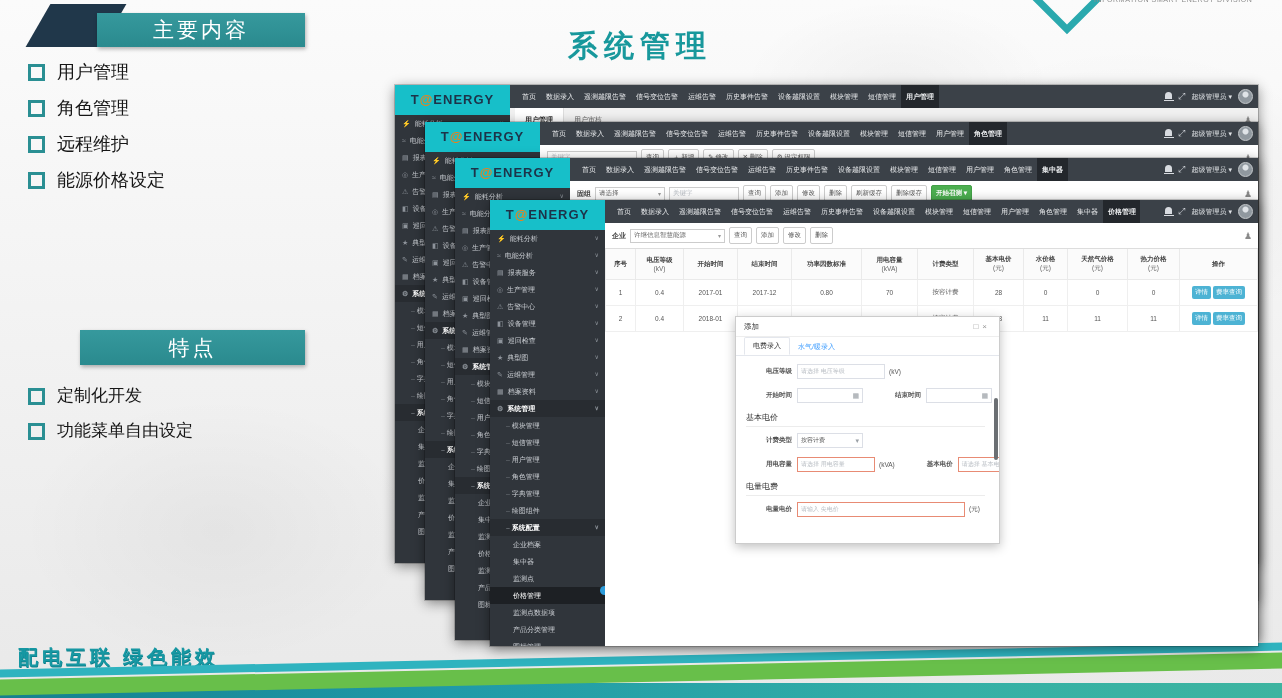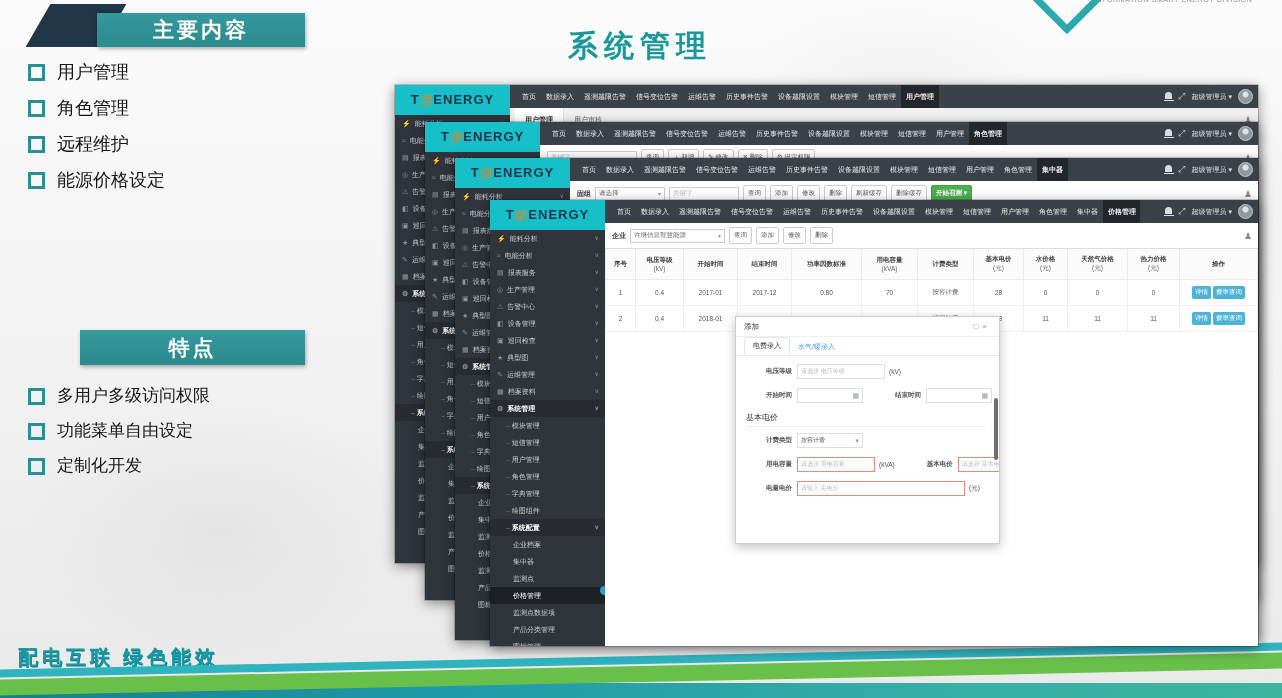--- a/index.html
+++ b/index.html
@@ -11,21 +11,21 @@
   
   .bg{position:absolute;inset:0;pointer-events:none;
     background:
       radial-gradient(ellipse 430px 250px at 57% 58%, rgba(0,0,0,.05), transparent 70%),
       radial-gradient(ellipse 320px 210px at 88% 28%, rgba(0,0,0,.045), transparent 70%),
       radial-gradient(ellipse 280px 190px at 17% 76%, rgba(0,0,0,.04), transparent 70%),
       radial-gradient(ellipse 220px 120px at 70% 12%, rgba(0,0,0,.035), transparent 70%);
   }
   
   .ribbon{position:absolute;left:38px;top:4px;width:76px;height:43px;background:#20374a;transform:skewX(-30deg)}
-  .banner{position:absolute;color:#fff;font-weight:bold;text-align:center;letter-spacing:3px;
+  .banner{position:absolute;color:#fff;font-weight:normal;text-align:center;letter-spacing:3px;
     background:linear-gradient(180deg,#36999d,#2a8a8e);box-shadow:1px 2px 4px rgba(0,0,0,.3)}
   .b1{left:97px;top:13px;width:208px;height:34px;line-height:34px;font-size:21px}
   .b2{left:80px;top:330px;width:225px;height:35px;line-height:35px;font-size:21px}
   .bullets{position:absolute;left:28px}
   .l1{top:60px}
   .l2{top:384px}
   .bullet{display:flex;align-items:flex-start;margin-bottom:12px}
   .sq{width:11px;height:11px;border:3px solid #2a8f93;margin:4px 12px 0 0;flex:none}
   .bt{font-family:"Liberation Serif",serif;font-size:18px;color:#161616;white-space:nowrap}
   .l2 .bt{font-size:17px}
@@ -145,29 +145,25 @@
     </div>
     <div class="bullet">
       <span class="sq"></span>
       <span class="bt">能源价格设定</span>
     </div>
   </div>
 <div class="banner b2">特点</div>
 <div class="bullets l2" id="list2">
     <div class="bullet">
       <span class="sq"></span>
-      <span class="bt">多用户多级访问权限</span>
+      <span class="bt">定制化开发</span>
     </div>
     <div class="bullet">
       <span class="sq"></span>
       <span class="bt">功能菜单自由设定</span>
-    </div>
-    <div class="bullet">
-      <span class="sq"></span>
-      <span class="bt">定制化开发</span>
     </div>
   </div>
 
 <h1 class="title">系统管理</h1>
 
 <div class="brand">
   <span class="diamond"></span>
   <span class="brandtext">INFORMATION SMART ENERGY DIVISION</span>
 </div>
 
@@ -546,20 +542,21 @@
             <span class="mlbl">计费类型</span>
             <span class="minp val" style="width: 66px;">按容计费<span class="mcaret">▾</span></span>
           </div>
           <div class="mrow">
             <span class="mlbl">用电容量</span>
             <span class="minp bad" style="width: 78px;">请选择 用电容量</span>
             <span class="munit">(kVA)</span>
             <span class="mlbl mlbl2">基本电价</span>
             <span class="minp bad" style="width: 78px;">请选择 基本电价</span>
           </div>
+          <div class="msec">电量电费</div>
           <div class="mrow">
             <span class="mlbl">电量电价</span>
             <span class="minp bad" style="width: 168px;">请输入 尖电价</span>
             <span class="munit">(元)</span>
           </div>
           <span class="mscroll"></span>
         </div>
       </div>
     </div>
   </div>

